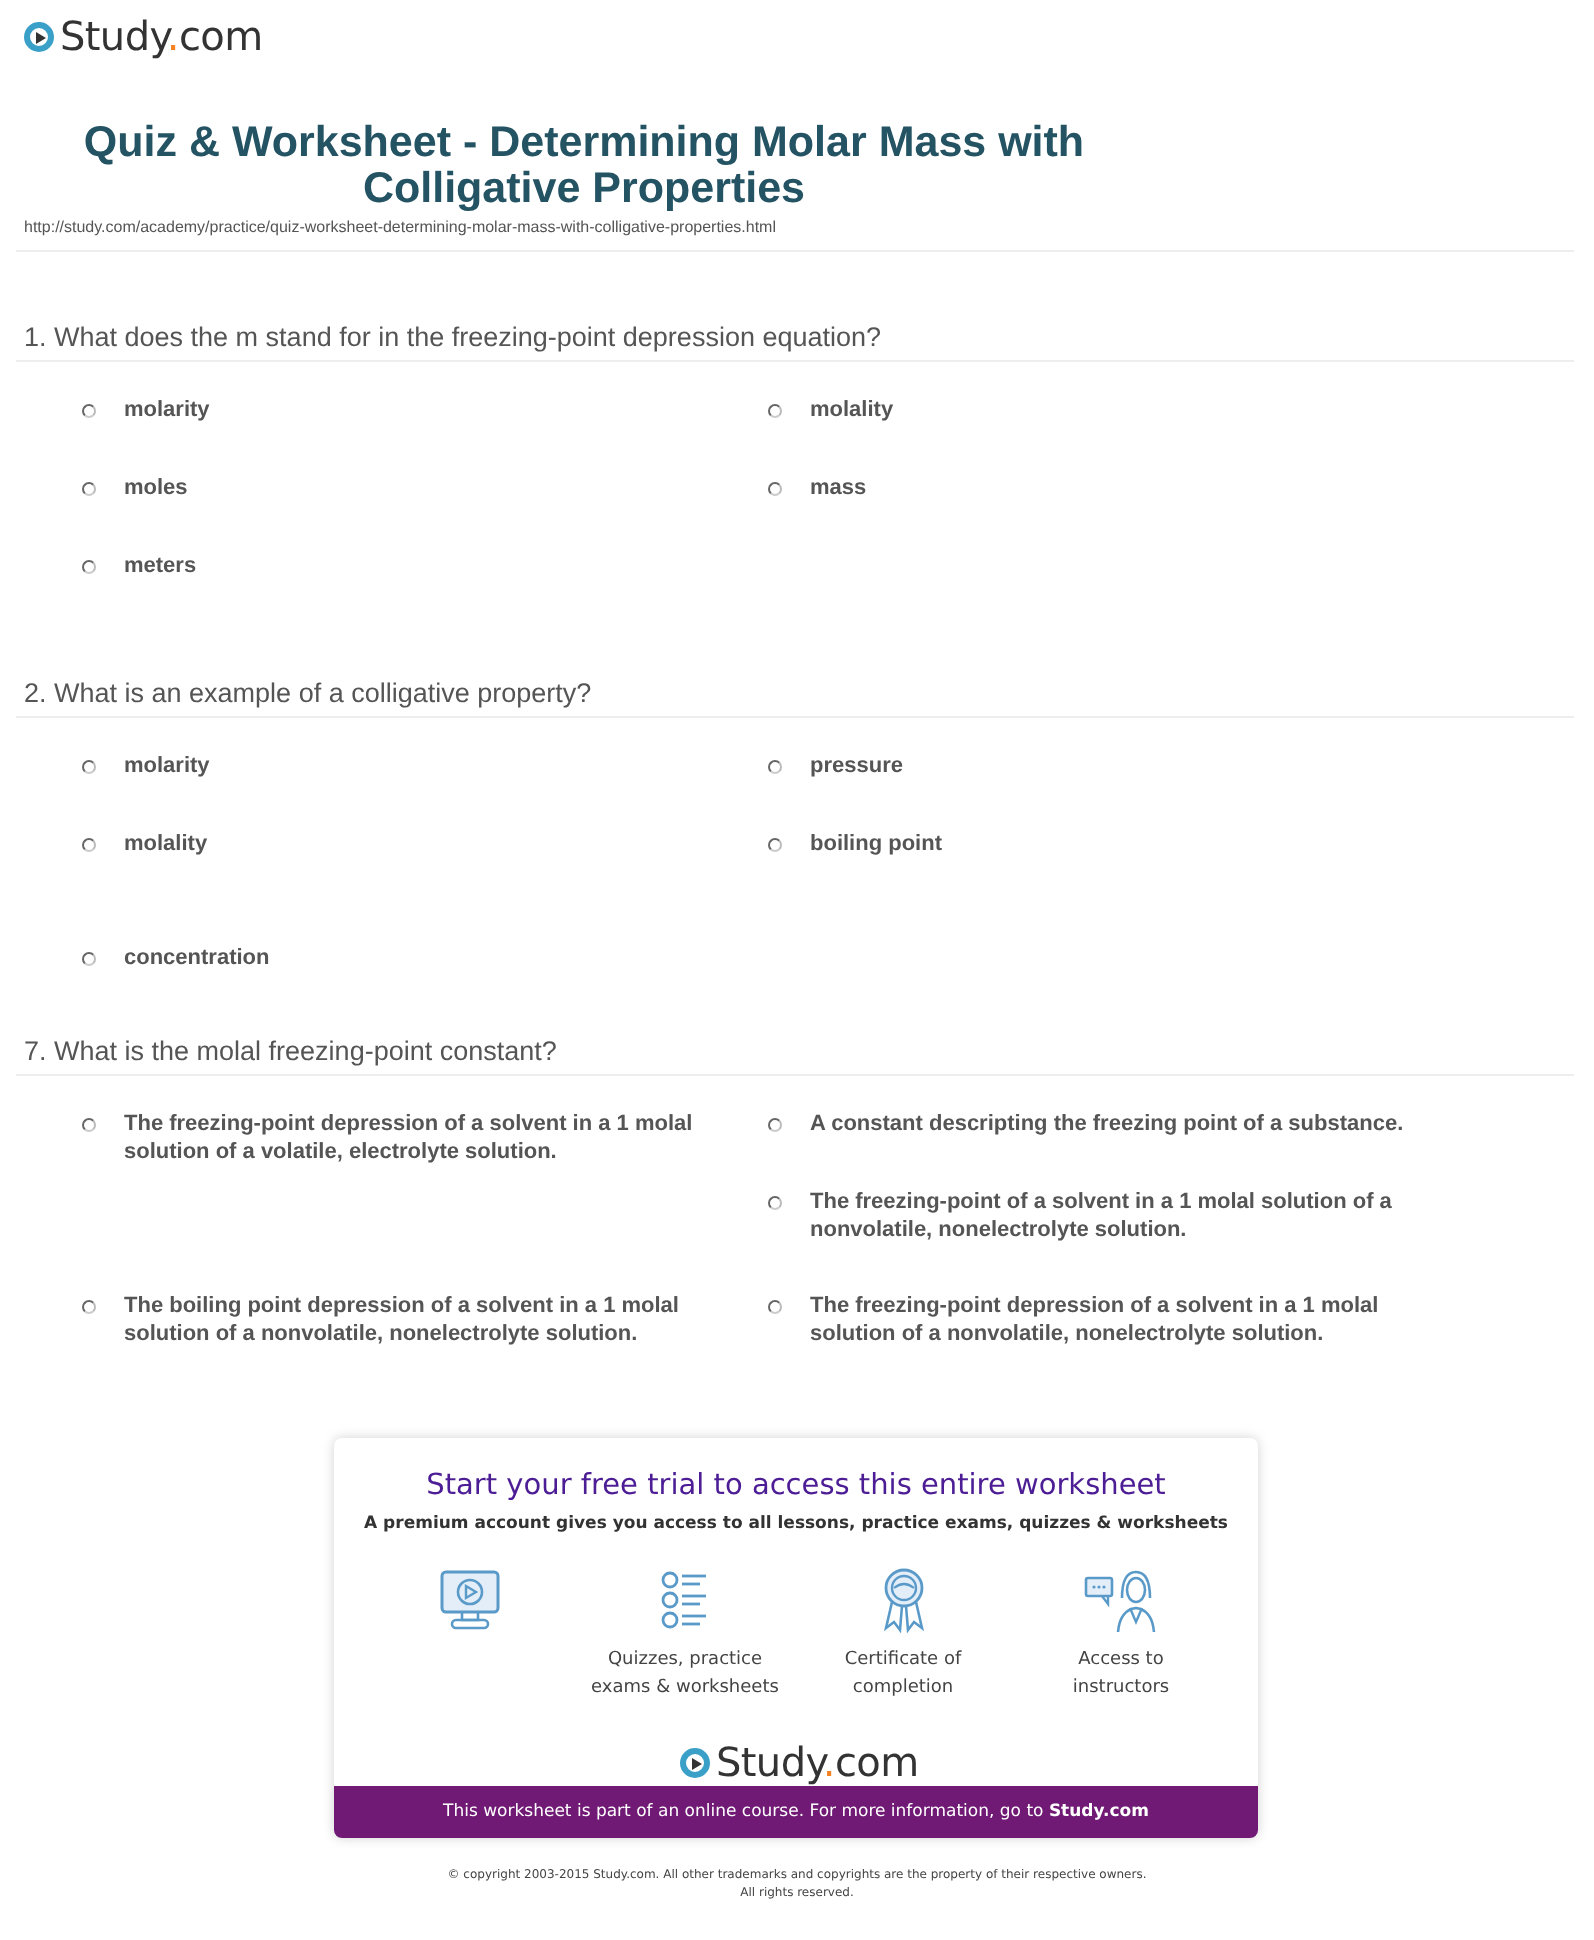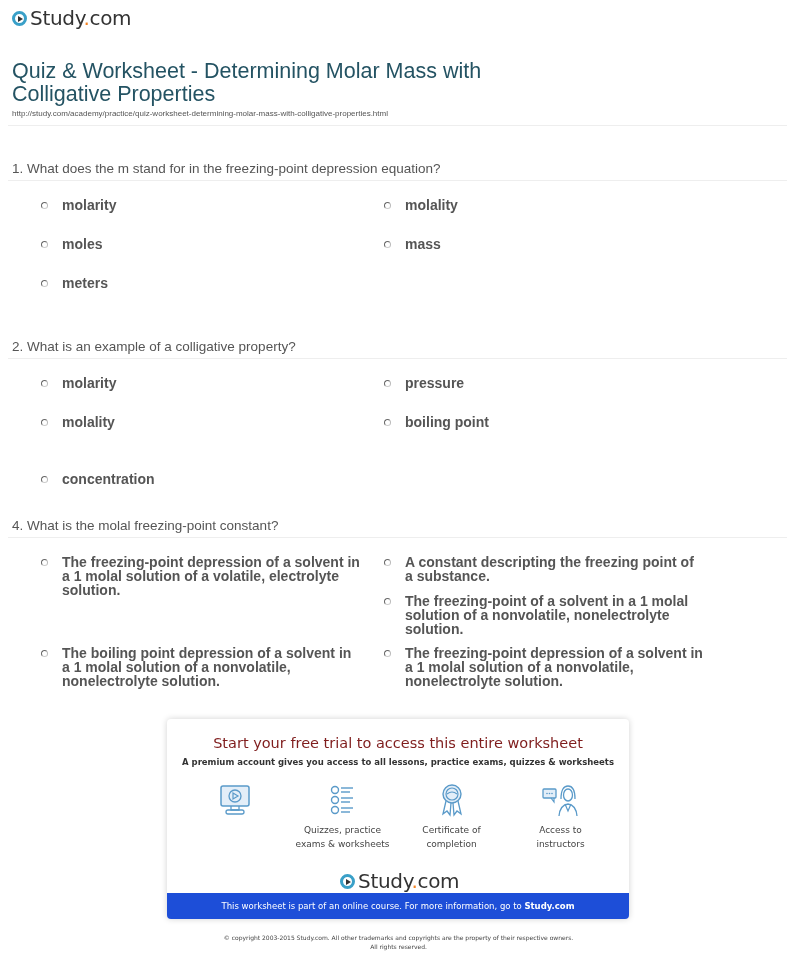--- a/index.html
+++ b/index.html
@@ -7,37 +7,37 @@
   body { position: relative; font-family: "Liberation Sans", sans-serif; color: #444; }
 
   .logo { position: absolute; display: flex; align-items: center; }
   .logo .mark { width: 15px; height: 15px; border-radius: 50%; border: 3px solid #3aa0c8; position: relative; margin-right: 3px; }
   .logo .mark::after { content: ""; position: absolute; left: 3px; top: 2px; border-left: 5px solid #333; border-top: 3px solid transparent; border-bottom: 3px solid transparent; }
   .logo .word { font-family: "DejaVu Sans", sans-serif; font-size: 20px; color: #333; letter-spacing: -0.3px; }
   .logo .word .dot { color: #f58220; }
 
   #top-logo { left: 12px; top: 6px; }
 
-  .title { position: absolute; left: 12px; top: 60px; width: 560px; font-size: 21.5px; font-weight: normal; color: #245363; line-height: 23px; }
+  .title { position: absolute; left: 12px; top: 60px; width: 560px; font-size: 21.5px; font-weight: bold; color: #245363; line-height: 23px; text-align: center; }
   .url { position: absolute; left: 12px; top: 109px; font-size: 8px; color: #555; }
   .hr { position: absolute; left: 8px; right: 10px; height: 1px; background: #eeeeee; }
 
   .question { position: absolute; left: 12px; font-size: 13.5px; color: #555; }
-  .opt { position: absolute; display: flex; align-items: flex-start; font-size: 14px; font-weight: bold; color: #555; line-height: 14px; }
+  .opt { position: absolute; display: flex; align-items: flex-start; font-size: 11px; font-weight: bold; color: #555; line-height: 14px; }
   .radio { width: 7px; height: 7px; border-radius: 50%; border: 1.5px solid #666; border-bottom-color: #ccc; border-right-color: #bbb; margin-top: 4px; margin-right: 14px; flex: 0 0 7px; }
   .opt .txt { width: 300px; }
 
   .promo { position: absolute; left: 167px; top: 719px; width: 462px; height: 200px; background: #fff; border-radius: 4px; box-shadow: 0 0 6px rgba(0,0,0,0.18); }
-  .promo .headline { position: absolute; left: 0; right: 0; top: 16px; text-align: center; font-family: "DejaVu Sans", sans-serif; font-size: 14.5px; color: #7f1d1d; }
+  .promo .headline { position: absolute; left: 0; right: 0; top: 16px; text-align: center; font-family: "DejaVu Sans", sans-serif; font-size: 14.5px; color: #4c1d95; }
   .promo .sub { position: absolute; left: 0; right: 0; top: 38px; text-align: center; font-family: "DejaVu Sans", sans-serif; font-size: 8.5px; color: #333; font-weight: bold; }
   .feat { position: absolute; top: 64px; width: 115px; text-align: center; }
   .feat svg { display: block; margin: 0 auto; }
   .feat .lbl { font-family: "DejaVu Sans", sans-serif; font-size: 9px; color: #444; line-height: 14px; margin-top: 6px; }
   #promo-logo { left: 173px; top: 150px; }
-  .promo .bar { position: absolute; left: 0; right: 0; bottom: 0; height: 26px; background: #1d4ed8; border-radius: 0 0 4px 4px; text-align: center; font-family: "DejaVu Sans", sans-serif; font-size: 8.5px; color: #fff; line-height: 26px; }
+  .promo .bar { position: absolute; left: 0; right: 0; bottom: 0; height: 26px; background: #701a75; border-radius: 0 0 4px 4px; text-align: center; font-family: "DejaVu Sans", sans-serif; font-size: 8.5px; color: #fff; line-height: 26px; }
   .promo .bar b { font-weight: bold; }
 
   .copyright { position: absolute; left: 0; right: 0; top: 933px; text-align: center; font-family: "DejaVu Sans", sans-serif; font-size: 6px; color: #444; line-height: 9px; }
 </style>
 </head>
 <body>
 
 <div class="logo" id="top-logo">
   <span class="mark"></span>
   <span class="word"><span>Study</span><span class="dot">.</span><span>com</span></span>
@@ -86,21 +86,21 @@
   </div>
 <div class="opt" style="left:384px;top:415px">
     <span class="radio"></span>
     <span class="txt">boiling point</span>
   </div>
 <div class="opt" style="left:41px;top:472px">
     <span class="radio"></span>
     <span class="txt">concentration</span>
   </div>
 
-<div class="question" style="top:518px">4. What is the molal freezing-point constant?</div>
+<div class="question" style="top:518px">7. What is the molal freezing-point constant?</div>
 <div class="hr" style="top:537px"></div>
 <div class="opt" style="left:41px;top:555px">
     <span class="radio"></span>
     <span class="txt">The freezing-point depression of a solvent in a 1 molal solution of a volatile, electrolyte solution.</span>
   </div>
 <div class="opt" style="left:384px;top:555px">
     <span class="radio"></span>
     <span class="txt">A constant descripting the freezing point of a substance.</span>
   </div>
 <div class="opt" style="left:384px;top:594px">

